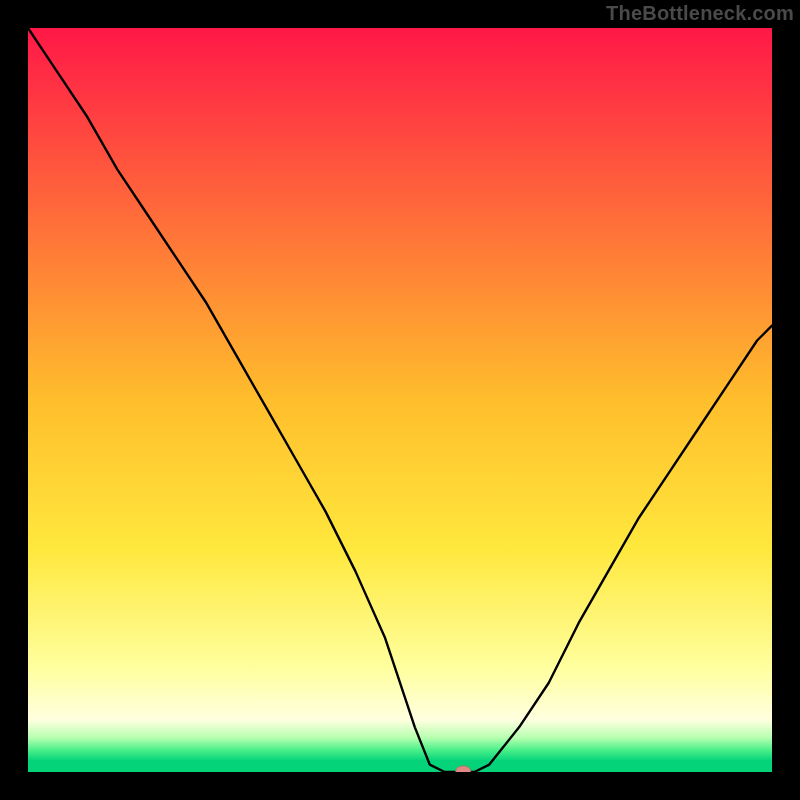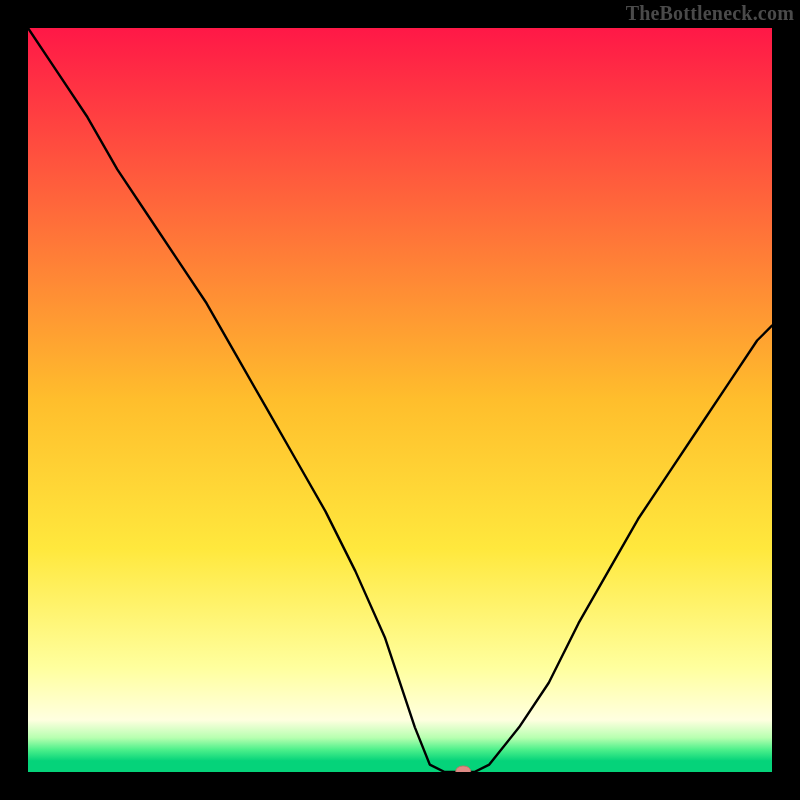--- a/index.html
+++ b/index.html
@@ -9,21 +9,20 @@
     height: 800px;
     overflow: hidden;
     background: #000;
     font-family: Arial, Helvetica, sans-serif;
   }
   .frame {
     position: relative;
     width: 800px;
     height: 800px;
     background: #000;
-    font-family: Liberation Serif, serif;
   }
   .watermark {
     position: absolute;
     top: 2px;
     right: 6px;
     color: #4a4a4a;
     font-size: 20px;
     font-weight: bold;
     letter-spacing: 0.2px;
     z-index: 10;

